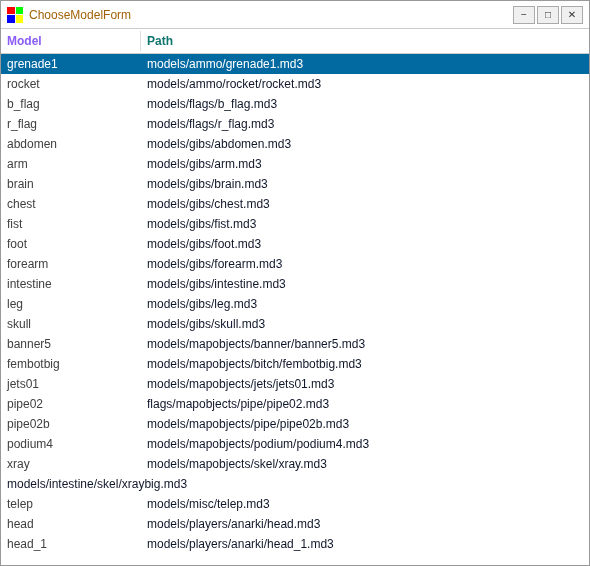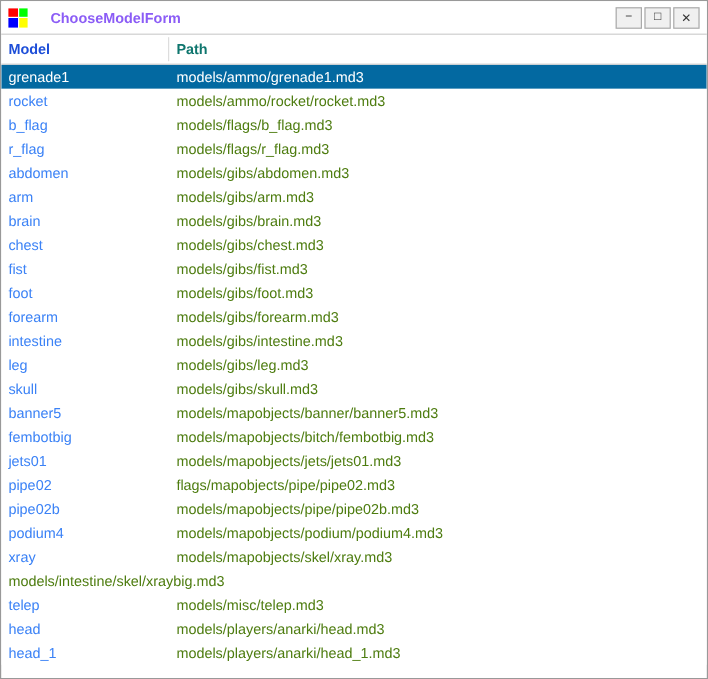--- a/index.html
+++ b/index.html
@@ -37,23 +37,22 @@
       width: 16px;
       height: 16px;
       display: flex;
       align-items: center;
       justify-content: center;
     }
 
     .title-bar-text {
       flex: 1;
       font-size: 12px;
-      font-weight: bold;
-      color: #8b5cf6;
-      margin-left: 13px;
+      font-weight: normal;
+      color: #a16207;
     }
 
     .title-bar-controls {
       display: flex;
       gap: 2px;
     }
 
     .title-btn {
       width: 22px;
       height: 18px;
@@ -82,21 +81,21 @@
       display: flex;
       background: #ffffff;
       border-bottom: 1px solid #ccc;
       padding: 2px 0;
     }
 
     .col-model-header {
       width: 140px;
       padding: 3px 6px;
       font-weight: bold;
-      color: #1d4ed8;
+      color: #8b5cf6;
       border-right: 1px solid #ddd;
       flex-shrink: 0;
     }
 
     .col-path-header {
       flex: 1;
       padding: 3px 6px;
       font-weight: bold;
       color: #0f766e;
     }
@@ -126,30 +125,30 @@
     }
 
     .table-row.selected .col-model,
     .table-row.selected .col-path {
       color: #ffffff;
     }
 
     .col-model {
       width: 140px;
       padding: 2px 6px;
-      color: #3b82f6;
+      color: #404040;
       flex-shrink: 0;
       overflow: hidden;
       white-space: nowrap;
     }
 
     .col-path {
       flex: 1;
       padding: 2px 6px;
-      color: #4d7c0f;
+      color: #0f172a;
       overflow: hidden;
       white-space: nowrap;
     }
 
     
     .table-body::-webkit-scrollbar {
       width: 16px;
     }
 
     .table-body::-webkit-scrollbar-track {

